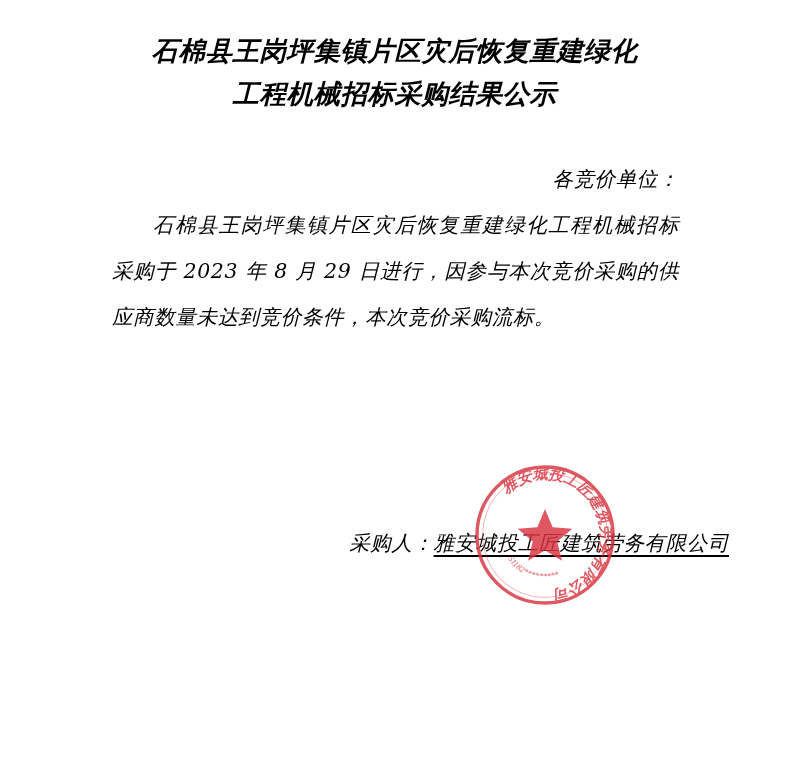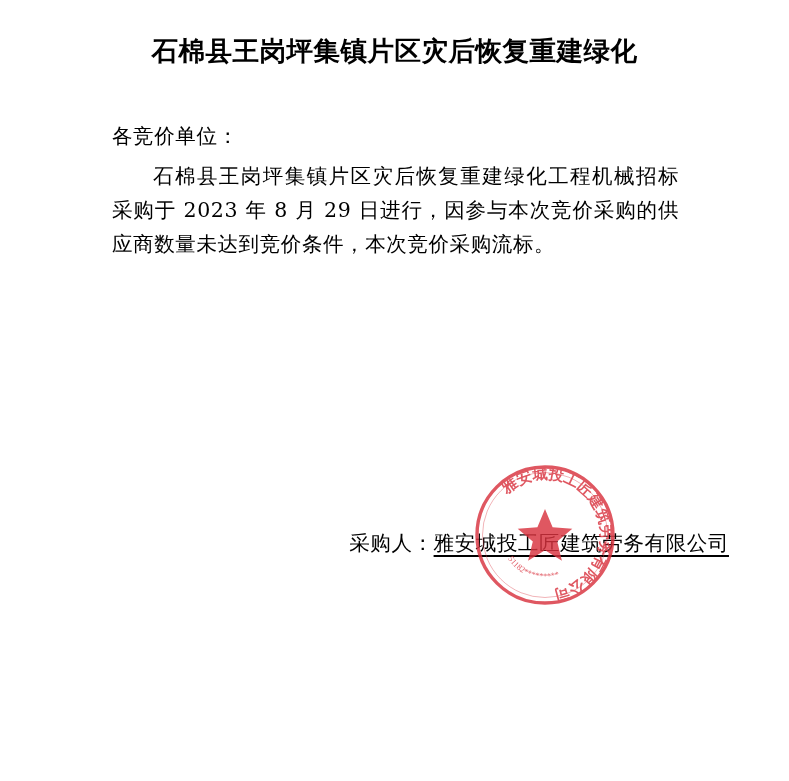--- a/index.html
+++ b/index.html
@@ -13,45 +13,46 @@
     font-family: "DejaVu Serif", "Liberation Serif", serif;
     color: #000000;
     overflow: hidden;
     position: relative;
   }
   .page {
     position: relative;
     width: 789px;
     height: 781px;
     box-sizing: border-box;
+    font-style: italic;
   }
   .doc-title {
     margin: 0;
     padding: 30px 95px 0 95px;
     text-align: center;
     font-family: "Liberation Sans", sans-serif;
     font-weight: bold;
     font-size: 26.5px;
     line-height: 43px;
     letter-spacing: 0.5px;
     color: #000;
   }
   .body-block {
     padding: 0 110px 0 112px;
     margin-top: 40px;
   }
   .salutation {
     font-size: 20.5px;
     line-height: 46px;
     letter-spacing: 0.6px;
-    text-align: left;
+    text-align: right;
   }
   .para {
     font-size: 20.5px;
-    line-height: 34px;
+    line-height: 46px;
     letter-spacing: 0.6px;
     text-align: justify;
     text-align-last: left;
     text-indent: 41px;
     margin: 0;
   }
   .sign-block {
     position: absolute;
     left: 0;
     right: 0;
@@ -97,20 +98,21 @@
     fill: #d9333f;
   }
 </style>
 </head>
 <body>
 
 <div class="page">
 
   <h1 class="doc-title">
     <span>石棉县王岗坪集镇片区灾后恢复重建绿化</span><br>
+    <span>工程机械招标采购结果公示</span>
   </h1>
 
   <div class="body-block">
     <div class="salutation">各竞价单位：</div>
     <p class="para">石棉县王岗坪集镇片区灾后恢复重建绿化工程机械招标采购于 2023 年 8 月 29 日进行，因参与本次竞价采购的供应商数量未达到竞价条件，本次竞价采购流标。</p>
   </div>
 
   <div class="sign-block">
     <span class="sign-line">
       <span>采购人：</span><span class="sign-org">雅安城投工匠建筑劳务有限公司</span>

